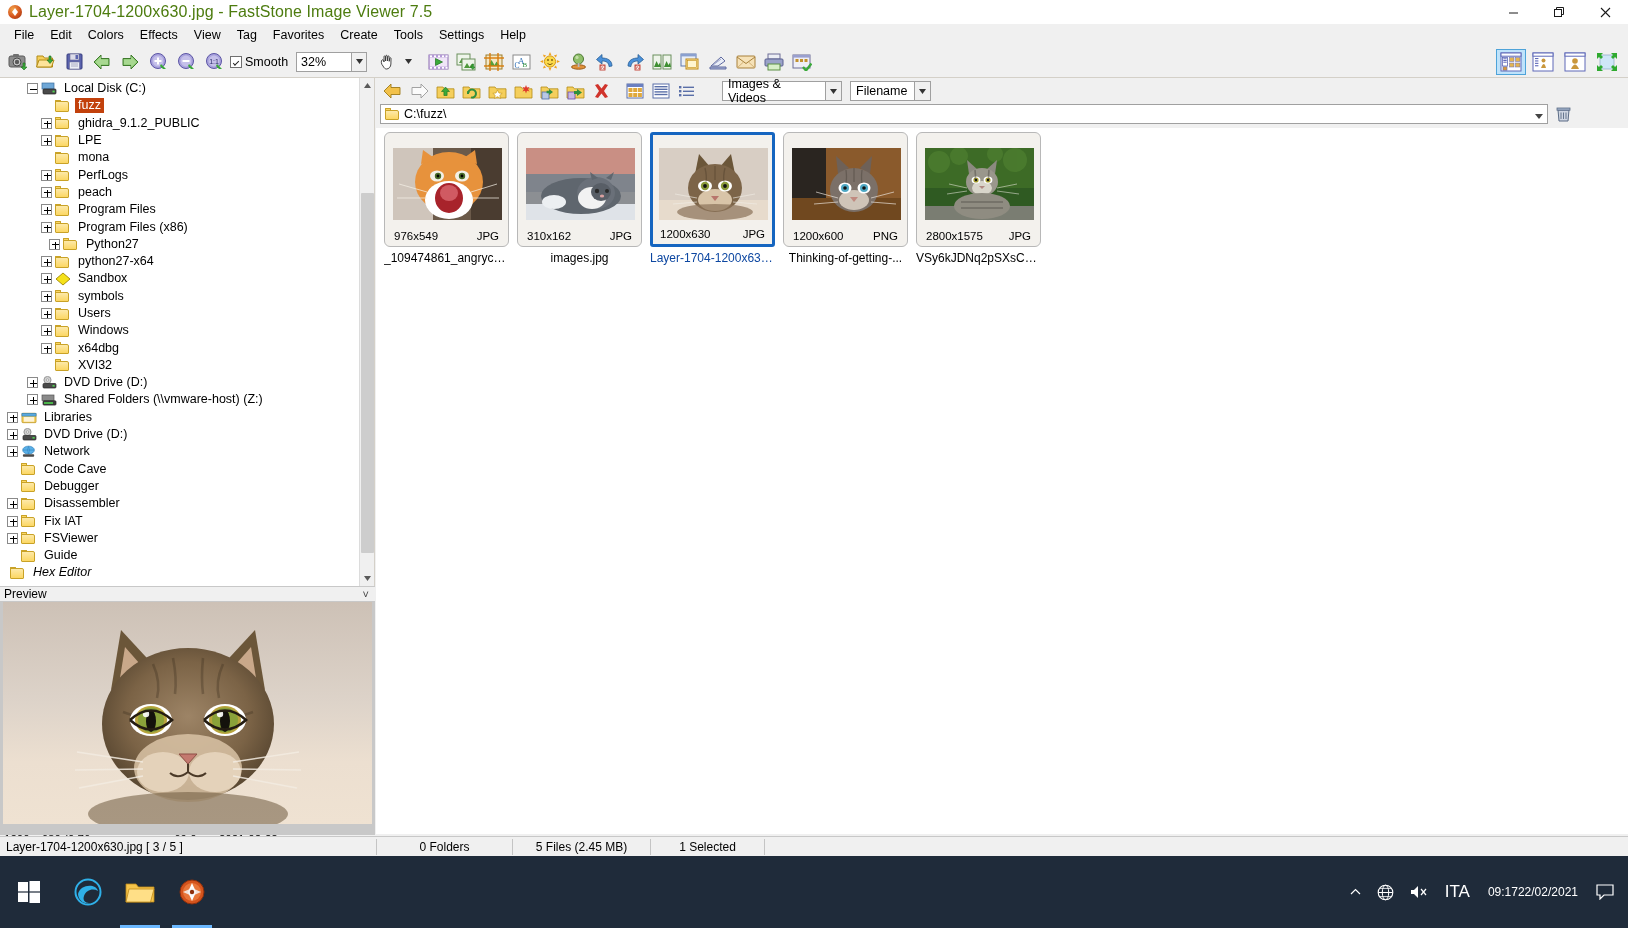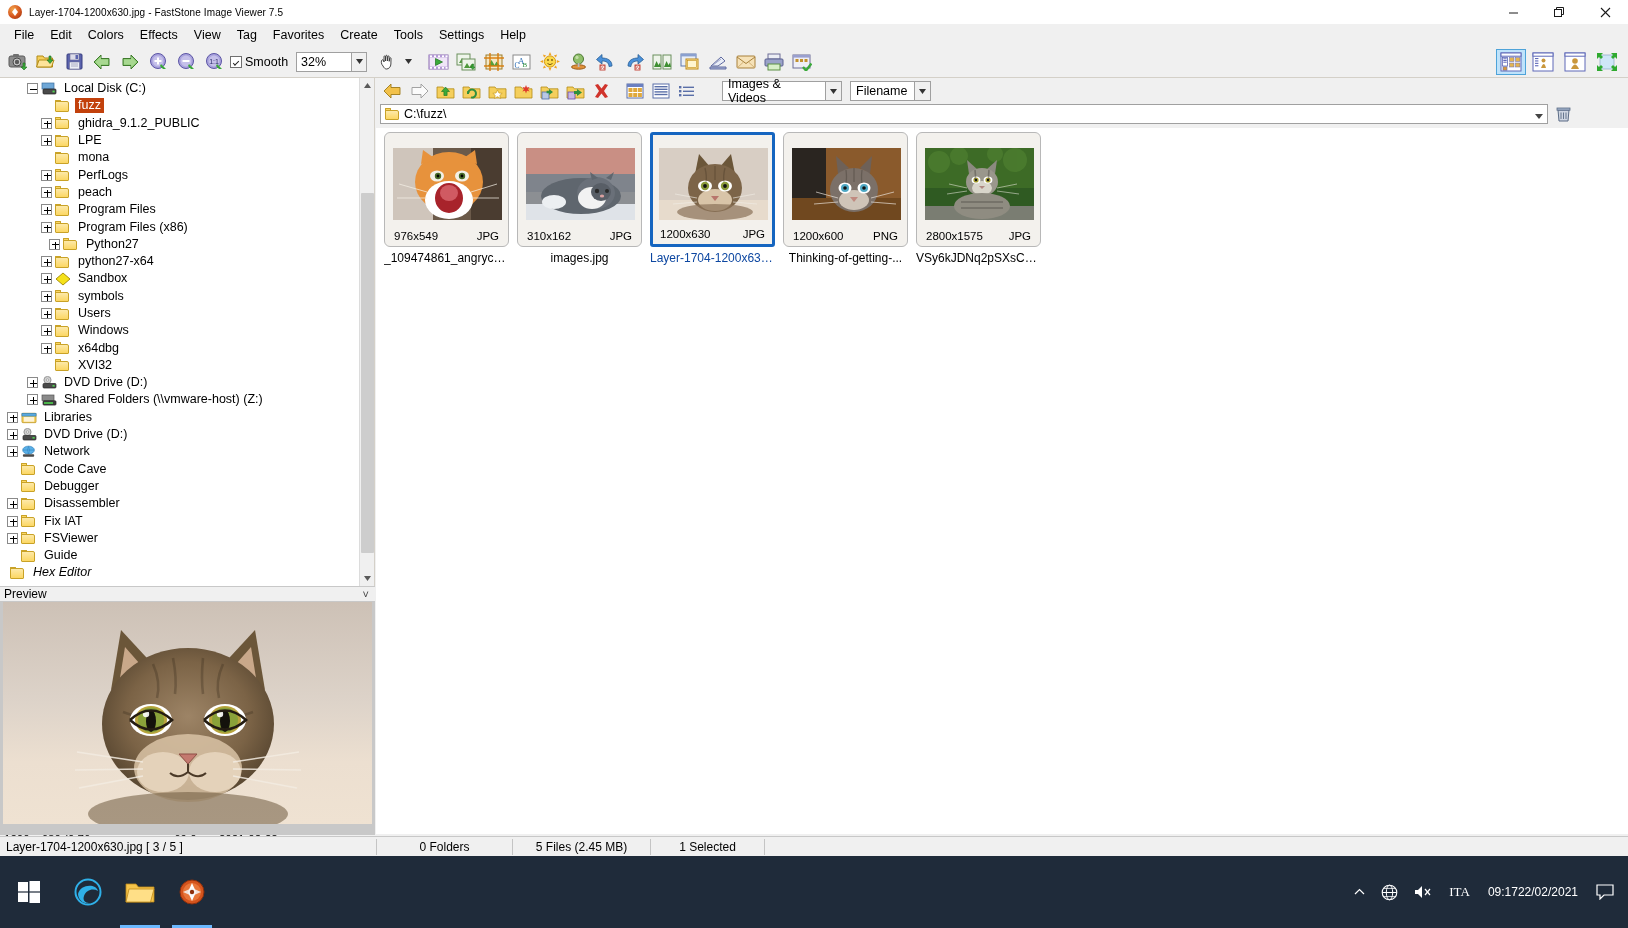--- a/index.html
+++ b/index.html
@@ -17,21 +17,21 @@
   
   .titlebar {
     position:absolute; left:0; top:0; width:1628px; height:24px;
     background:#ffffff; display:flex; align-items:center;
   }
   .title-ico { width:16px; height:16px; margin:0 6px 0 7px; position:relative; flex:none; }
   .title-ico .d1 { position:absolute; left:1px; top:1px; width:14px; height:14px; border-radius:50%;
     background:radial-gradient(circle at 35% 30%, #f2a24a 0%, #d4541d 55%, #8d2f0c 100%); }
   .title-ico .d2 { position:absolute; left:5px; top:4px; width:6px; height:8px; background:#fff; border-radius:2px;
      clip-path:polygon(50% 0,100% 50%,50% 100%,0 50%); }
-  .title-text { font-size:10px; color:#000000; letter-spacing:.1px; }
+  .title-text { font-size:16px; color:#4d7c0f; letter-spacing:.1px; }
   .win-btns { position:absolute; right:0; top:0; height:24px; display:flex; }
   .win-btn { width:46px; height:24px; display:flex; align-items:center; justify-content:center;
     font-size:13px; color:#1a1a1a; }
   .win-btn svg { display:block; }
 
   
   .menubar {
     position:absolute; left:0; top:24px; width:1628px; height:22px;
     background:#f0f0f0; display:flex; align-items:center; padding-left:6px;
   }
@@ -149,21 +149,21 @@
   .sb-cell { height:20px; display:flex; align-items:center; padding-left:6px; }
   .sb-div { width:1px; height:16px; background:#c4c4c4; }
 
   
   .taskbar { position:absolute; left:0; top:856px; width:1628px; height:72px; background:#1f2b3a; }
   .tb-start { position:absolute; left:0; top:0; width:58px; height:72px;
     display:flex; align-items:center; justify-content:center; }
   .tb-app { position:absolute; top:0; width:52px; height:72px; display:flex; align-items:center; justify-content:center; }
   .tb-app.active::after { content:""; position:absolute; bottom:0; left:6px; width:40px; height:3px; background:#6bb8ff; }
   .tray { position:absolute; right:0; top:0; height:72px; display:flex; align-items:center; color:#fff; }
-  .tray-item { padding:0 8px; font-size:13px; display:flex; align-items:center;font-family:Liberation Serif, serif; }
+  .tray-item { padding:0 8px; font-size:17px; display:flex; align-items:center; }
   .clock { display:flex; flex-direction:row; align-items:center; justify-content:center;
      font-size:12px; line-height:16px; padding:0 10px; }
 
   svg { shape-rendering:geometricPrecision; }
 </style>
 </head>
 <body>
 
 <div class="app">
 

